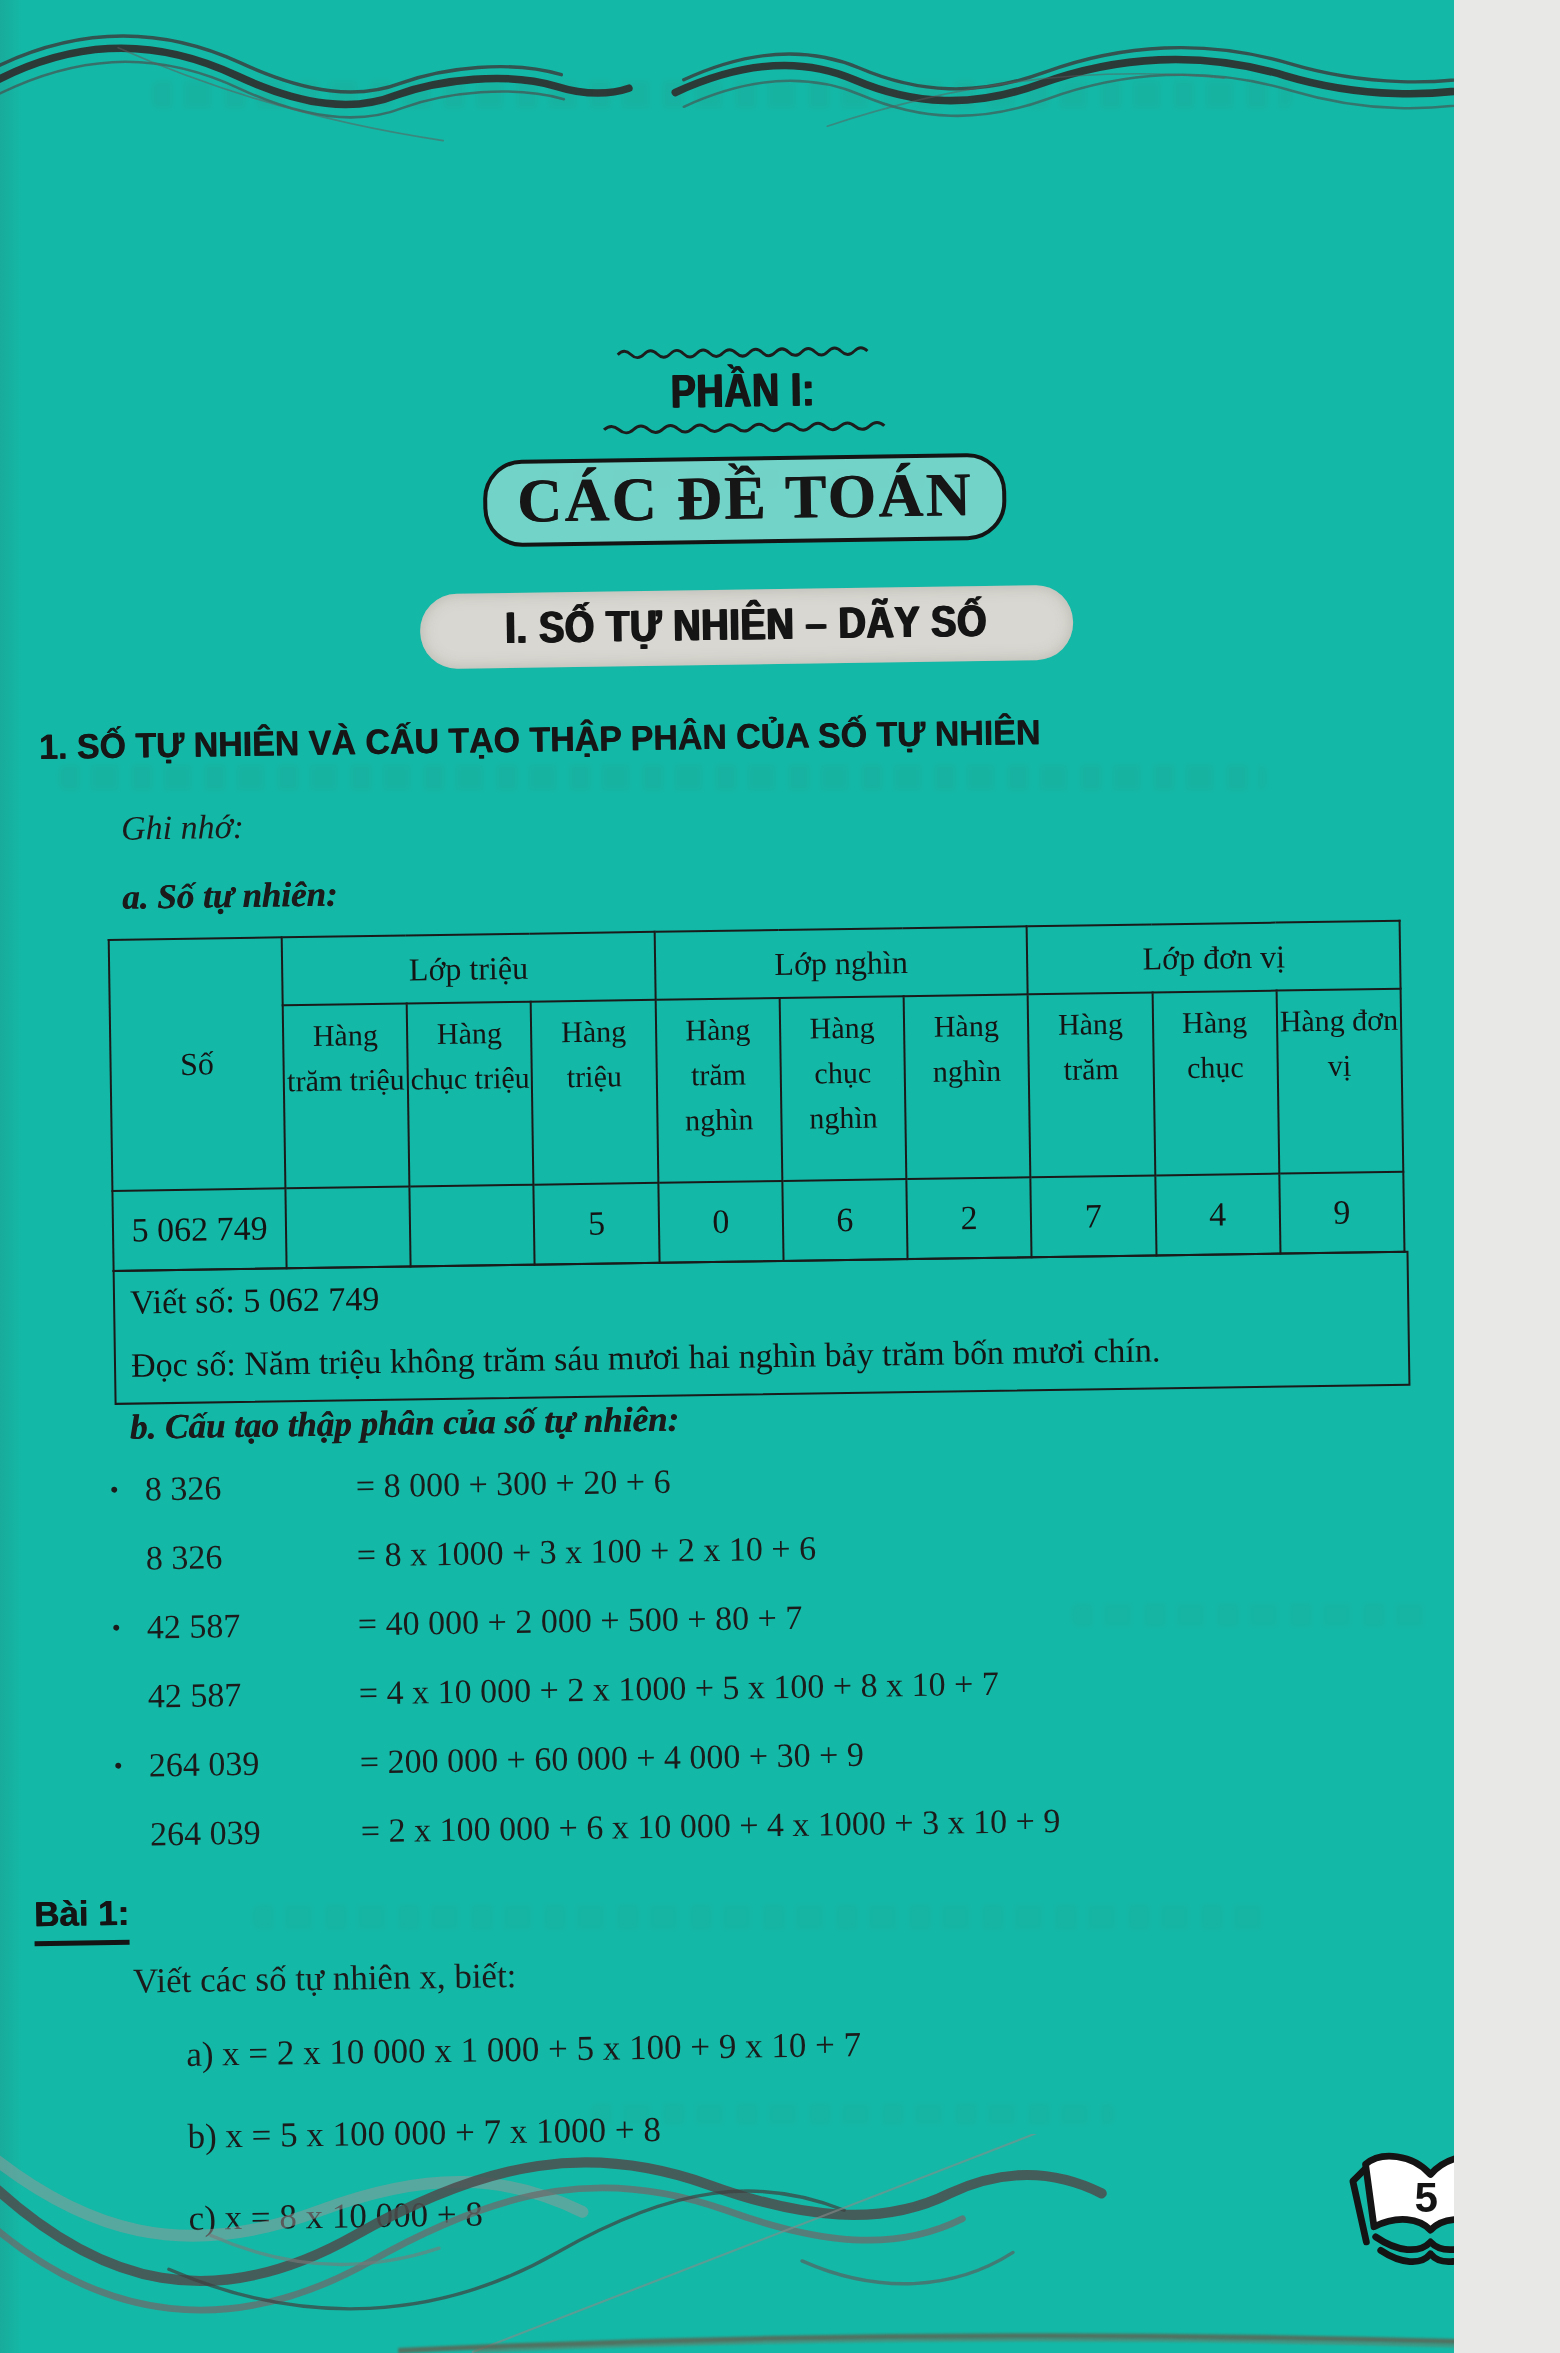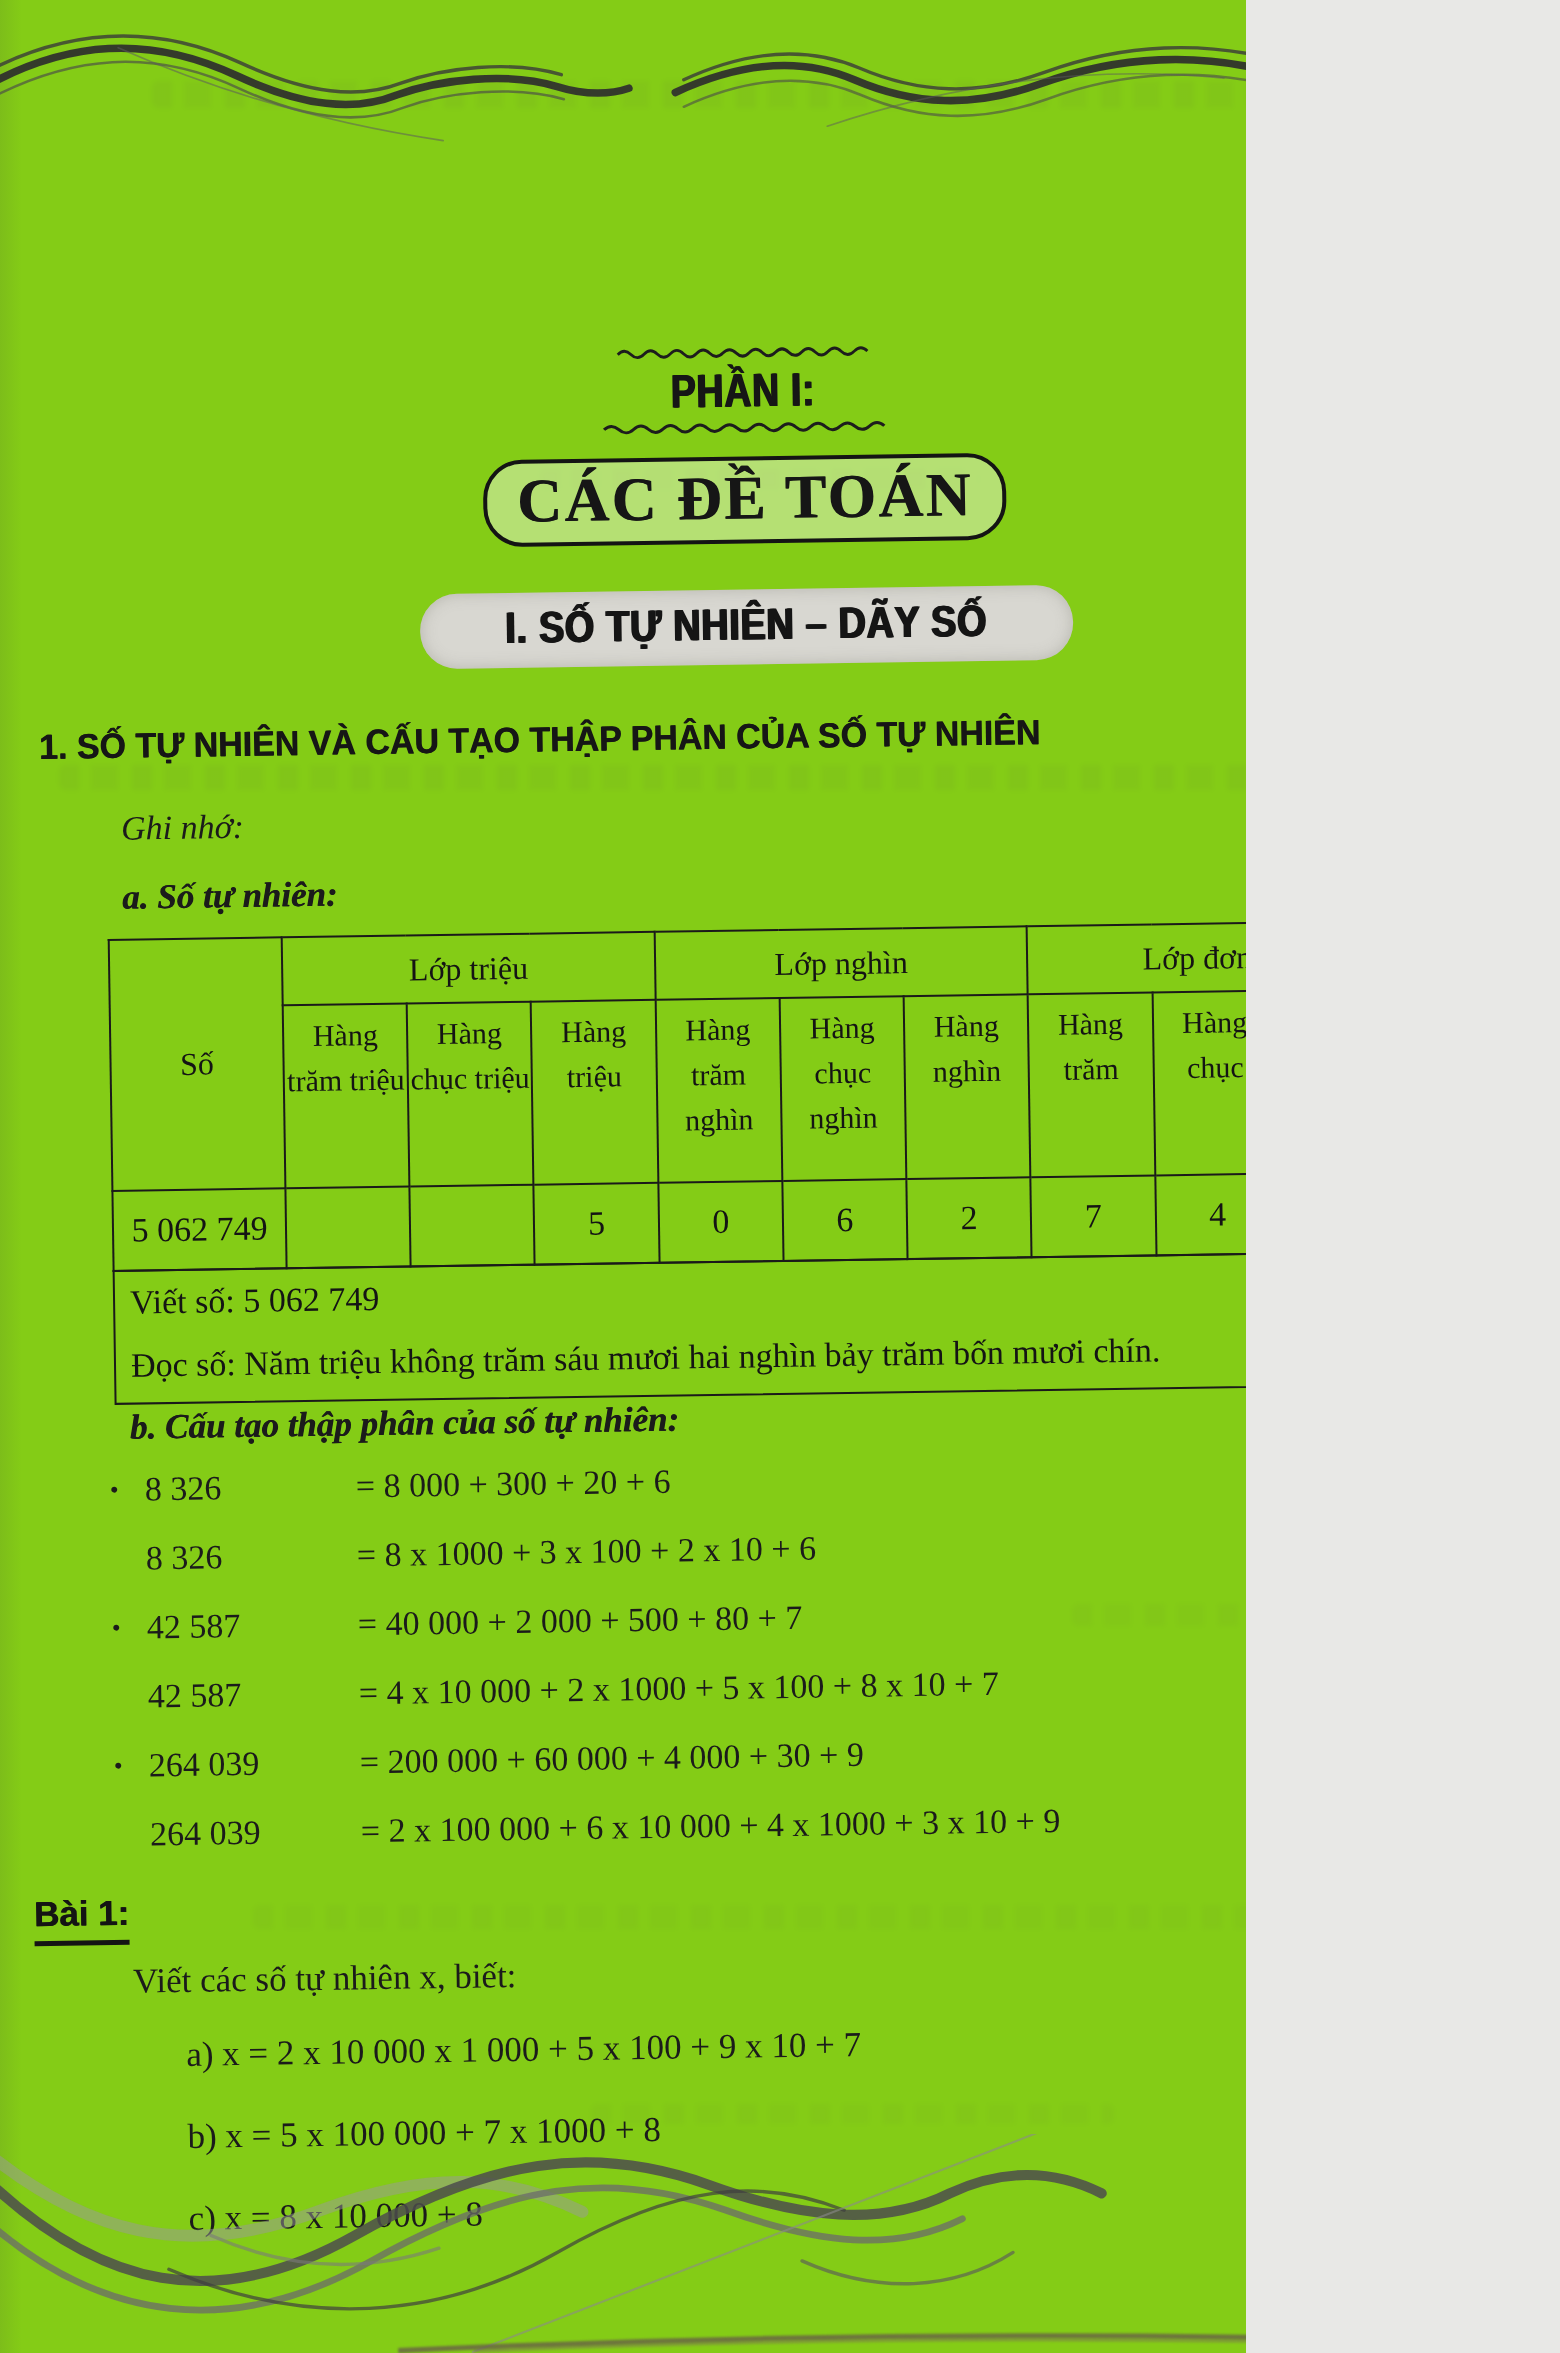--- a/index.html
+++ b/index.html
@@ -1,19 +1,19 @@
 <!DOCTYPE html>
 <html style="font-size:13.5px"><head>
 <meta charset="utf-8">
 <style>
   html,body{margin:0;padding:0;background:#e8e8e6;}
   #page{
     position:relative;
-    width:1246px;height:2354px;
-    background:#84cc16;
+    width:1454px;height:2354px;
+    background:#14b8a6;
     overflow:hidden;
     font-family:"Liberation Serif",serif;
     color:#1b1b1b;
   }
   .abs{position:absolute;}
   
   .edge-shade{left:0;top:0;width:22px;height:2354px;
     background:linear-gradient(90deg,rgba(60,60,60,.10),rgba(60,60,60,0));}
   
   #content{position:absolute;left:0;top:0;width:1560px;height:2354px;

